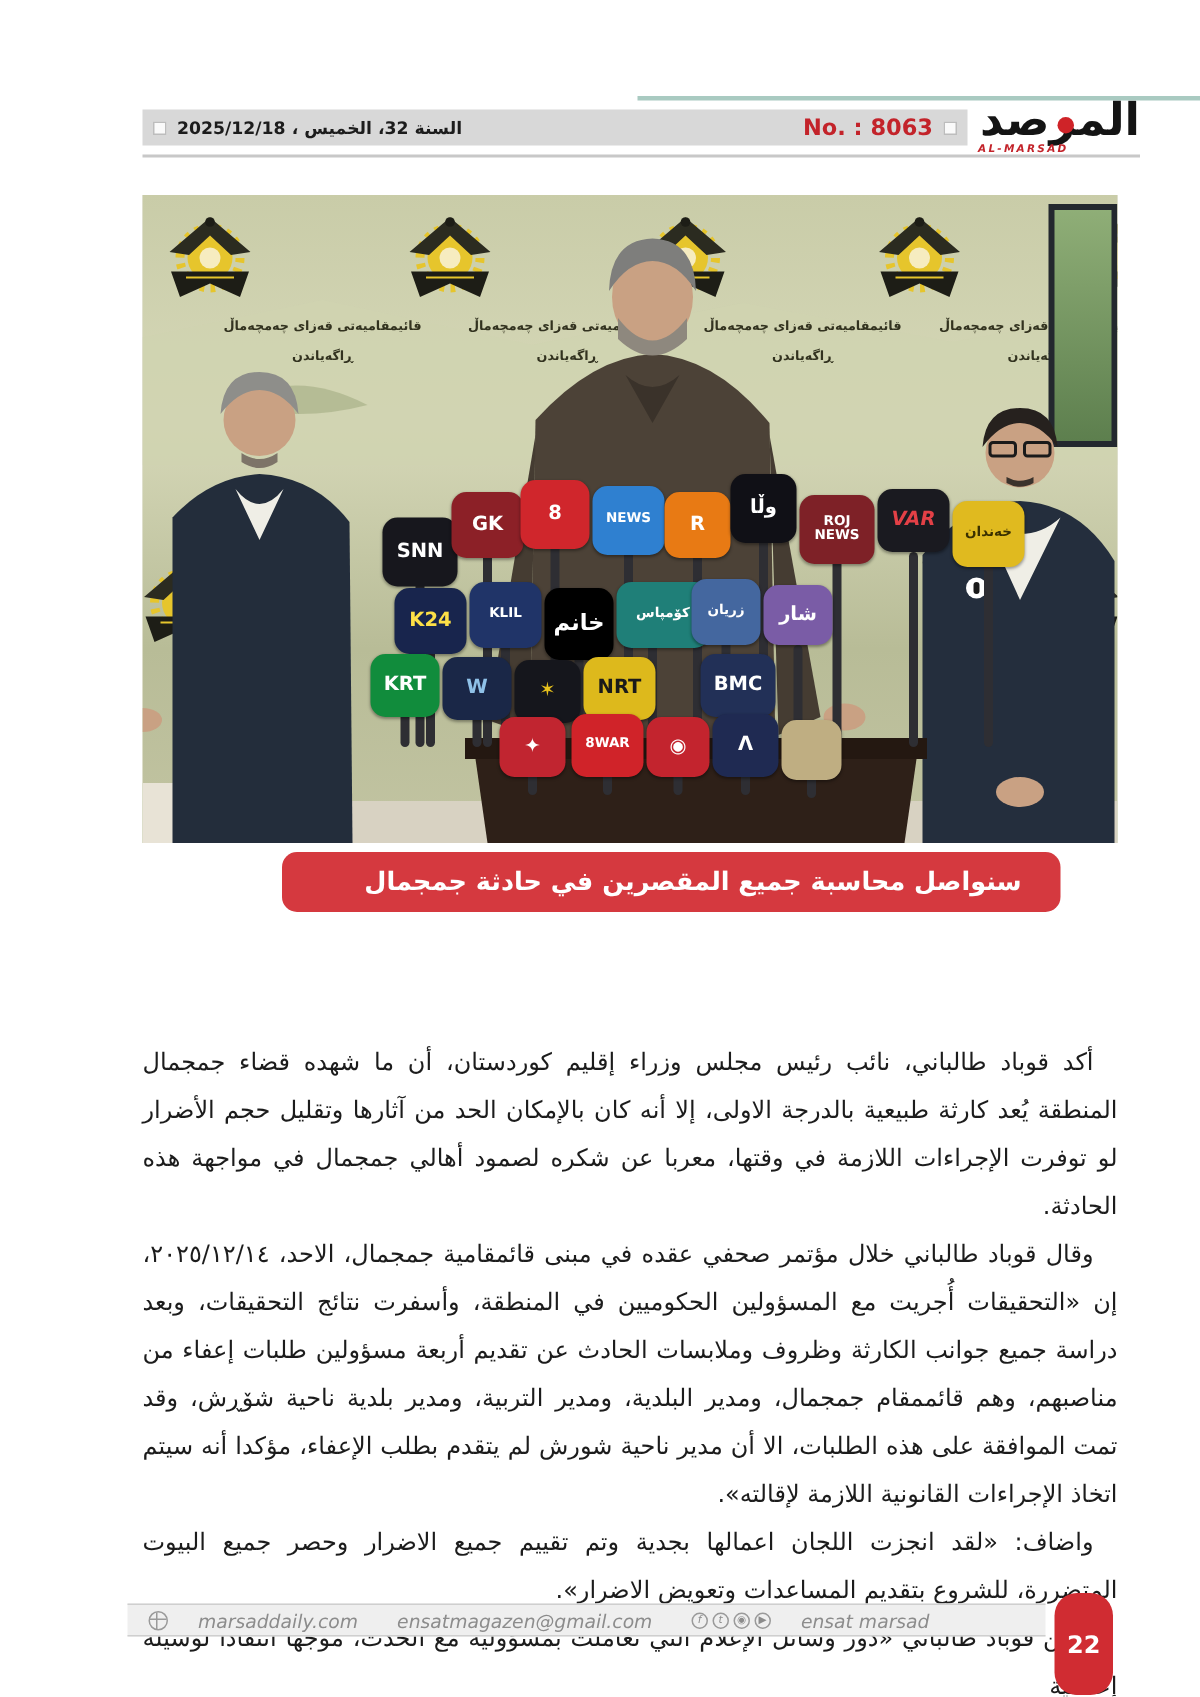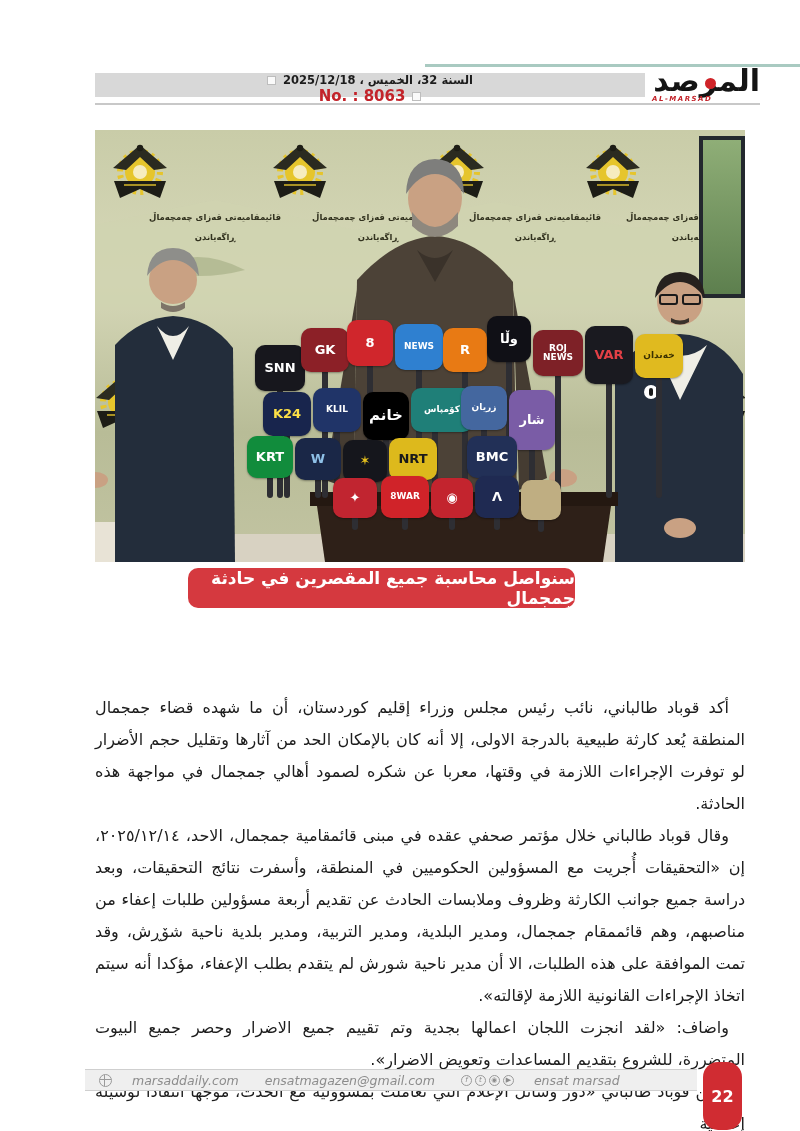--- a/index.html
+++ b/index.html
@@ -1,42 +1,42 @@
 <!DOCTYPE html>
 <html lang="ar"><head>
 <meta charset="utf-8">
 <style>
   html,body{margin:0;padding:0;background:#ffffff;}
   .page{position:relative;width:800px;height:1131px;background:#ffffff;overflow:hidden;
         font-family:"DejaVu Sans",sans-serif;}
   
   .top-rule{position:absolute;left:425px;top:64px;width:375px;height:3px;background:#a9cac1;}
   .header-bar{position:absolute;left:95px;top:73px;width:550px;height:24px;background:#d8d8d8;
-              display:flex;align-items:center;justify-content:space-between;padding:0 7px;box-sizing:border-box;flex-direction:column;}
+              display:flex;align-items:center;justify-content:space-between;padding:0 7px;box-sizing:border-box;}
   .sq{width:9px;height:9px;background:#fafafa;border:1px solid #bdbdbd;box-sizing:border-box;flex:0 0 auto;}
   .hdr-left{display:flex;align-items:center;gap:7px;}
   .hdr-right{display:flex;align-items:center;gap:7px;}
   .date-text{font-size:11.5px;font-weight:bold;color:#1c1c1c;direction:rtl;}
   .issue-no{font-size:15px;font-weight:bold;color:#c3232a;}
   .under-rule{position:absolute;left:95px;top:103px;width:665px;height:2px;background:#c8c8c8;}
   .logo{position:absolute;left:648px;top:64px;width:112px;height:46px;text-align:right;}
   .logo-ar{font-size:30px;font-weight:bold;color:#141414;line-height:34px;direction:rtl;letter-spacing:-1px;}
   .logo-dot{position:absolute;right:44px;top:14px;width:11px;height:11px;border-radius:50%;background:#cf2328;}
   .logo-en{font-size:7px;font-weight:bold;color:#c3232a;letter-spacing:1.5px;margin-top:-3px;text-align:left;padding-left:4px;font-style:italic;}
   
   .photo{position:absolute;left:95px;top:130px;width:650px;height:432px;overflow:hidden;background:#c3c6a3;}
   .photo svg{position:absolute;left:0;top:0;}
   .flag-layer{position:absolute;left:0;top:0;width:650px;height:432px;}
   .mic-flag{position:absolute;border-radius:10px;display:flex;align-items:center;justify-content:center;
             font-weight:bold;text-align:center;line-height:1.05;box-shadow:0 1px 2px rgba(0,0,0,.35);}
   .mic-stick{position:absolute;width:6px;background:#2e2e33;border-radius:3px;}
   
-  .kicker{position:absolute;left:188px;top:568px;width:387px;height:40px;background:#d5393f;border-radius:10px;
+  .kicker{position:absolute;left:188px;top:568px;width:490px;height:40px;background:#d5393f;border-radius:10px;
           display:flex;align-items:center;justify-content:center;color:#ffffff;font-weight:bold;font-size:17px;
-          direction:rtl;z-index:3;}
+          direction:rtl;z-index:3;padding-left:29px;}
   .headline-box{position:absolute;left:62px;top:606px;width:696px;height:68px;background:#ffffff;
                 border:3px solid #cf2a30;box-sizing:border-box;z-index:2;display:flex;align-items:center;justify-content:center;}
   .headline{color:#0f6f4c;font-weight:bold;font-size:33px;direction:rtl;white-space:nowrap;}
   
   .body-text{position:absolute;left:95px;top:692px;width:650px;direction:rtl;text-align:justify;
              font-size:16px;line-height:32px;color:#1c1c1c;}
   .body-text p{margin:0;text-indent:16px;}
   
   .footer-bar{position:absolute;left:85px;top:1069px;width:612px;height:22px;background:#efefef;
               border-top:1px solid #cfcfcf;border-bottom:1px solid #cfcfcf;box-sizing:border-box;
@@ -184,35 +184,35 @@
         <div class="mic-flag" style="left: 252px; top: 190px; width: 46px; height: 46px; background: rgb(208, 38, 44); color: rgb(255, 255, 255); font-size: 13px;">8</div>
         <div class="mic-stick" style="left: 321px; top: 236px; height: 132px;"></div>
         <div class="mic-flag" style="left: 300px; top: 194px; width: 48px; height: 46px; background: rgb(47, 128, 208); color: rgb(255, 255, 255); font-size: 9px;">NEWS</div>
         <div class="mic-stick" style="left: 367px; top: 238px; height: 130px;"></div>
         <div class="mic-flag" style="left: 348px; top: 198px; width: 44px; height: 44px; background: rgb(232, 122, 20); color: rgb(255, 255, 255); font-size: 13px;">R</div>
         <div class="mic-stick" style="left: 411px; top: 228px; height: 140px;"></div>
         <div class="mic-flag" style="left: 392px; top: 186px; width: 44px; height: 46px; background: rgb(16, 16, 22); color: rgb(255, 255, 255); font-size: 13px;">وڵا</div>
         <div class="mic-stick" style="left: 460px; top: 242px; height: 126px;"></div>
         <div class="mic-flag" style="left: 438px; top: 200px; width: 50px; height: 46px; background: rgb(126, 33, 39); color: rgb(255, 255, 255); font-size: 9px;">ROJ NEWS</div>
         <div class="mic-stick" style="left: 511px; top: 238px; height: 130px;"></div>
-        <div class="mic-flag" style="left: 490px; top: 196px; width: 48px; height: 58px; background: rgb(26, 26, 32); color: rgb(227, 64, 70); font-size: 13px;">VAR</div>
+        <div class="mic-flag" style="left: 490px; top: 196px; width: 48px; height: 42px; background: rgb(26, 26, 32); color: rgb(227, 64, 70); font-size: 13px; font-style: italic;">VAR</div>
         <div class="mic-stick" style="left: 561px; top: 244px; height: 124px;"></div>
         <div class="mic-flag" style="left: 540px; top: 204px; width: 48px; height: 44px; background: rgb(224, 186, 31); color: rgb(58, 48, 0); font-size: 9px;">خەندان</div>
         <div class="mic-stick" style="left: 189px; top: 302px; height: 66px;"></div>
         <div class="mic-flag" style="left: 168px; top: 262px; width: 48px; height: 44px; background: rgb(24, 37, 77); color: #fde047; font-size: 13px;">K24</div>
         <div class="mic-stick" style="left: 239px; top: 298px; height: 70px;"></div>
         <div class="mic-flag" style="left: 218px; top: 258px; width: 48px; height: 44px; background: rgb(32, 52, 104); color: rgb(255, 255, 255); font-size: 9px;">KLIL</div>
         <div class="mic-stick" style="left: 288px; top: 302px; height: 66px;"></div>
         <div class="mic-flag" style="left: 268px; top: 262px; width: 46px; height: 48px; background: #000000; color: rgb(255, 255, 255); font-size: 15px;">خانم</div>
         <div class="mic-stick" style="left: 337px; top: 298px; height: 70px;"></div>
         <div class="mic-flag" style="left: 316px; top: 258px; width: 62px; height: 44px; background: rgb(31, 127, 120); color: rgb(255, 255, 255); font-size: 9px;">کۆمپاس</div>
         <div class="mic-stick" style="left: 386px; top: 296px; height: 72px;"></div>
         <div class="mic-flag" style="left: 366px; top: 256px; width: 46px; height: 44px; background: rgb(68, 103, 159); color: rgb(255, 255, 255); font-size: 9px;">زریان</div>
         <div class="mic-stick" style="left: 434px; top: 300px; height: 68px;"></div>
-        <div class="mic-flag" style="left: 414px; top: 260px; width: 46px; height: 60px; background: rgb(122, 92, 166); color: rgb(255, 255, 255); font-size: 13px;">شار</div>
+        <div class="mic-flag" style="left: 414px; top: 260px; width: 46px; height: 40px; background: rgb(122, 92, 166); color: rgb(255, 255, 255); font-size: 13px;">شار</div>
         <div class="mic-stick" style="left: 172px; top: 344px; height: 24px;"></div>
         <div class="mic-flag" style="left: 152px; top: 306px; width: 46px; height: 42px; background: rgb(17, 140, 60); color: rgb(255, 255, 255); font-size: 13px;">KRT</div>
         <div class="mic-stick" style="left: 220px; top: 346px; height: 22px;"></div>
         <div class="mic-flag" style="left: 200px; top: 308px; width: 46px; height: 42px; background: rgb(26, 39, 71); color: rgb(143, 193, 232); font-size: 13px;">W</div>
         <div class="mic-stick" style="left: 267px; top: 348px; height: 20px;"></div>
         <div class="mic-flag" style="left: 248px; top: 310px; width: 44px; height: 42px; background: rgb(21, 22, 28); color: rgb(232, 194, 28); font-size: 13px;">✶</div>
         <div class="mic-stick" style="left: 315px; top: 346px; height: 22px;"></div>
         <div class="mic-flag" style="left: 294px; top: 308px; width: 48px; height: 42px; background: rgb(221, 185, 28); color: rgb(26, 26, 26); font-size: 13px;">NRT</div>
         <div class="mic-stick" style="left: 394px; top: 344px; height: 24px;"></div>
         <div class="mic-flag" style="left: 372px; top: 306px; width: 50px; height: 42px; background: rgb(34, 48, 87); color: rgb(255, 255, 255); font-size: 13px;">BMC</div>

